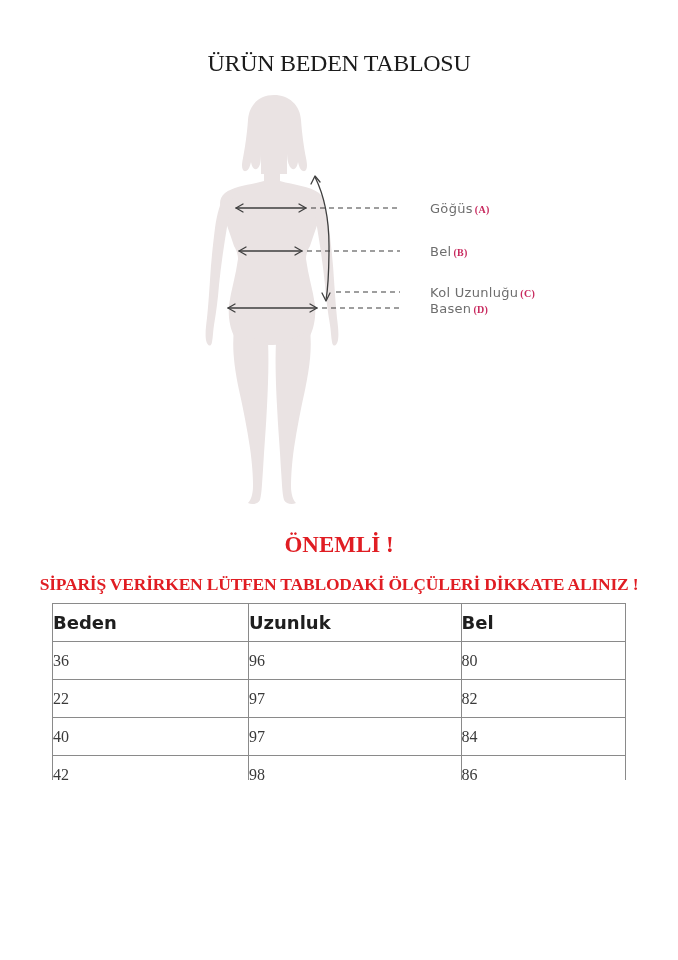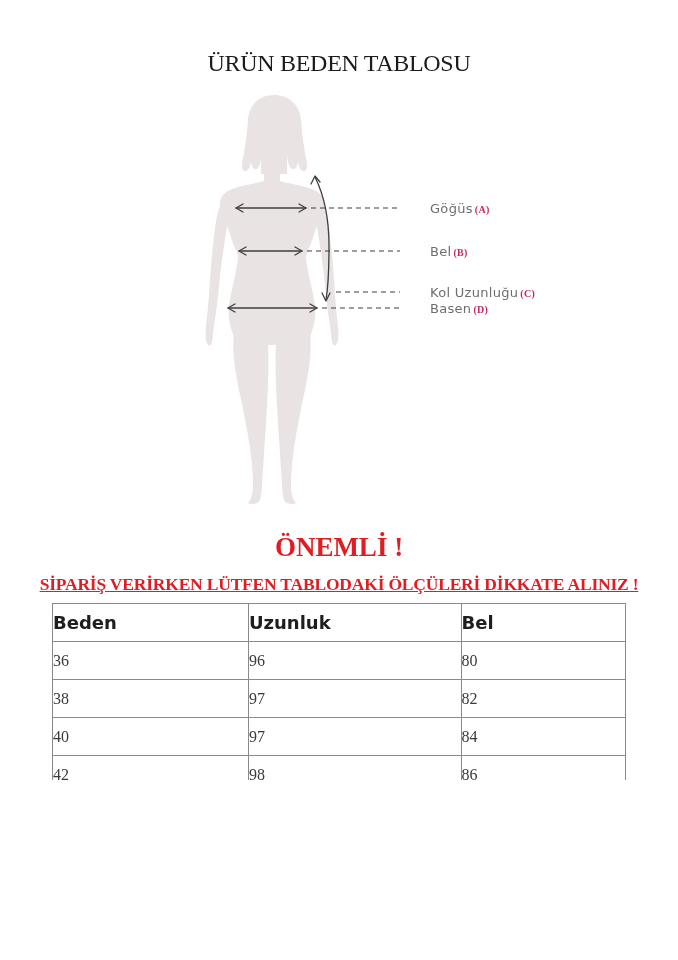--- a/index.html
+++ b/index.html
@@ -47,35 +47,34 @@
     margin-left: 2px;
   }
   .important-heading {
     position: absolute;
     top: 532px;
     left: 0;
     width: 100%;
     text-align: center;
     font-family: "Liberation Serif", serif;
     font-weight: bold;
-    font-size: 27px;
+    font-size: 23px;
     color: var(--accent_red, #e01d23);
   }
   .warning-text {
     position: absolute;
     top: 574px;
     left: 0;
     width: 100%;
     text-align: center;
     font-family: "Liberation Serif", serif;
     font-weight: bold;
     font-size: 17.5px;
     letter-spacing: -0.2px;
     color: var(--accent_red, #e01d23);
-    text-decoration: underline;
   }
   table.size-table {
     position: absolute;
     top: 603px;
     left: 52px;
     width: 574px;
     border-collapse: collapse;
     table-layout: fixed;
   }
   table.size-table th, table.size-table td {
@@ -247,21 +246,21 @@
         <th>Bel</th>
       </tr>
     </thead>
     <tbody>
       <tr>
         <td>36</td>
         <td>96</td>
         <td>80</td>
       </tr>
       <tr>
-        <td>38</td>
+        <td>22</td>
         <td>97</td>
         <td>82</td>
       </tr>
       <tr>
         <td>40</td>
         <td>97</td>
         <td>84</td>
       </tr>
       <tr>
         <td>42</td>

